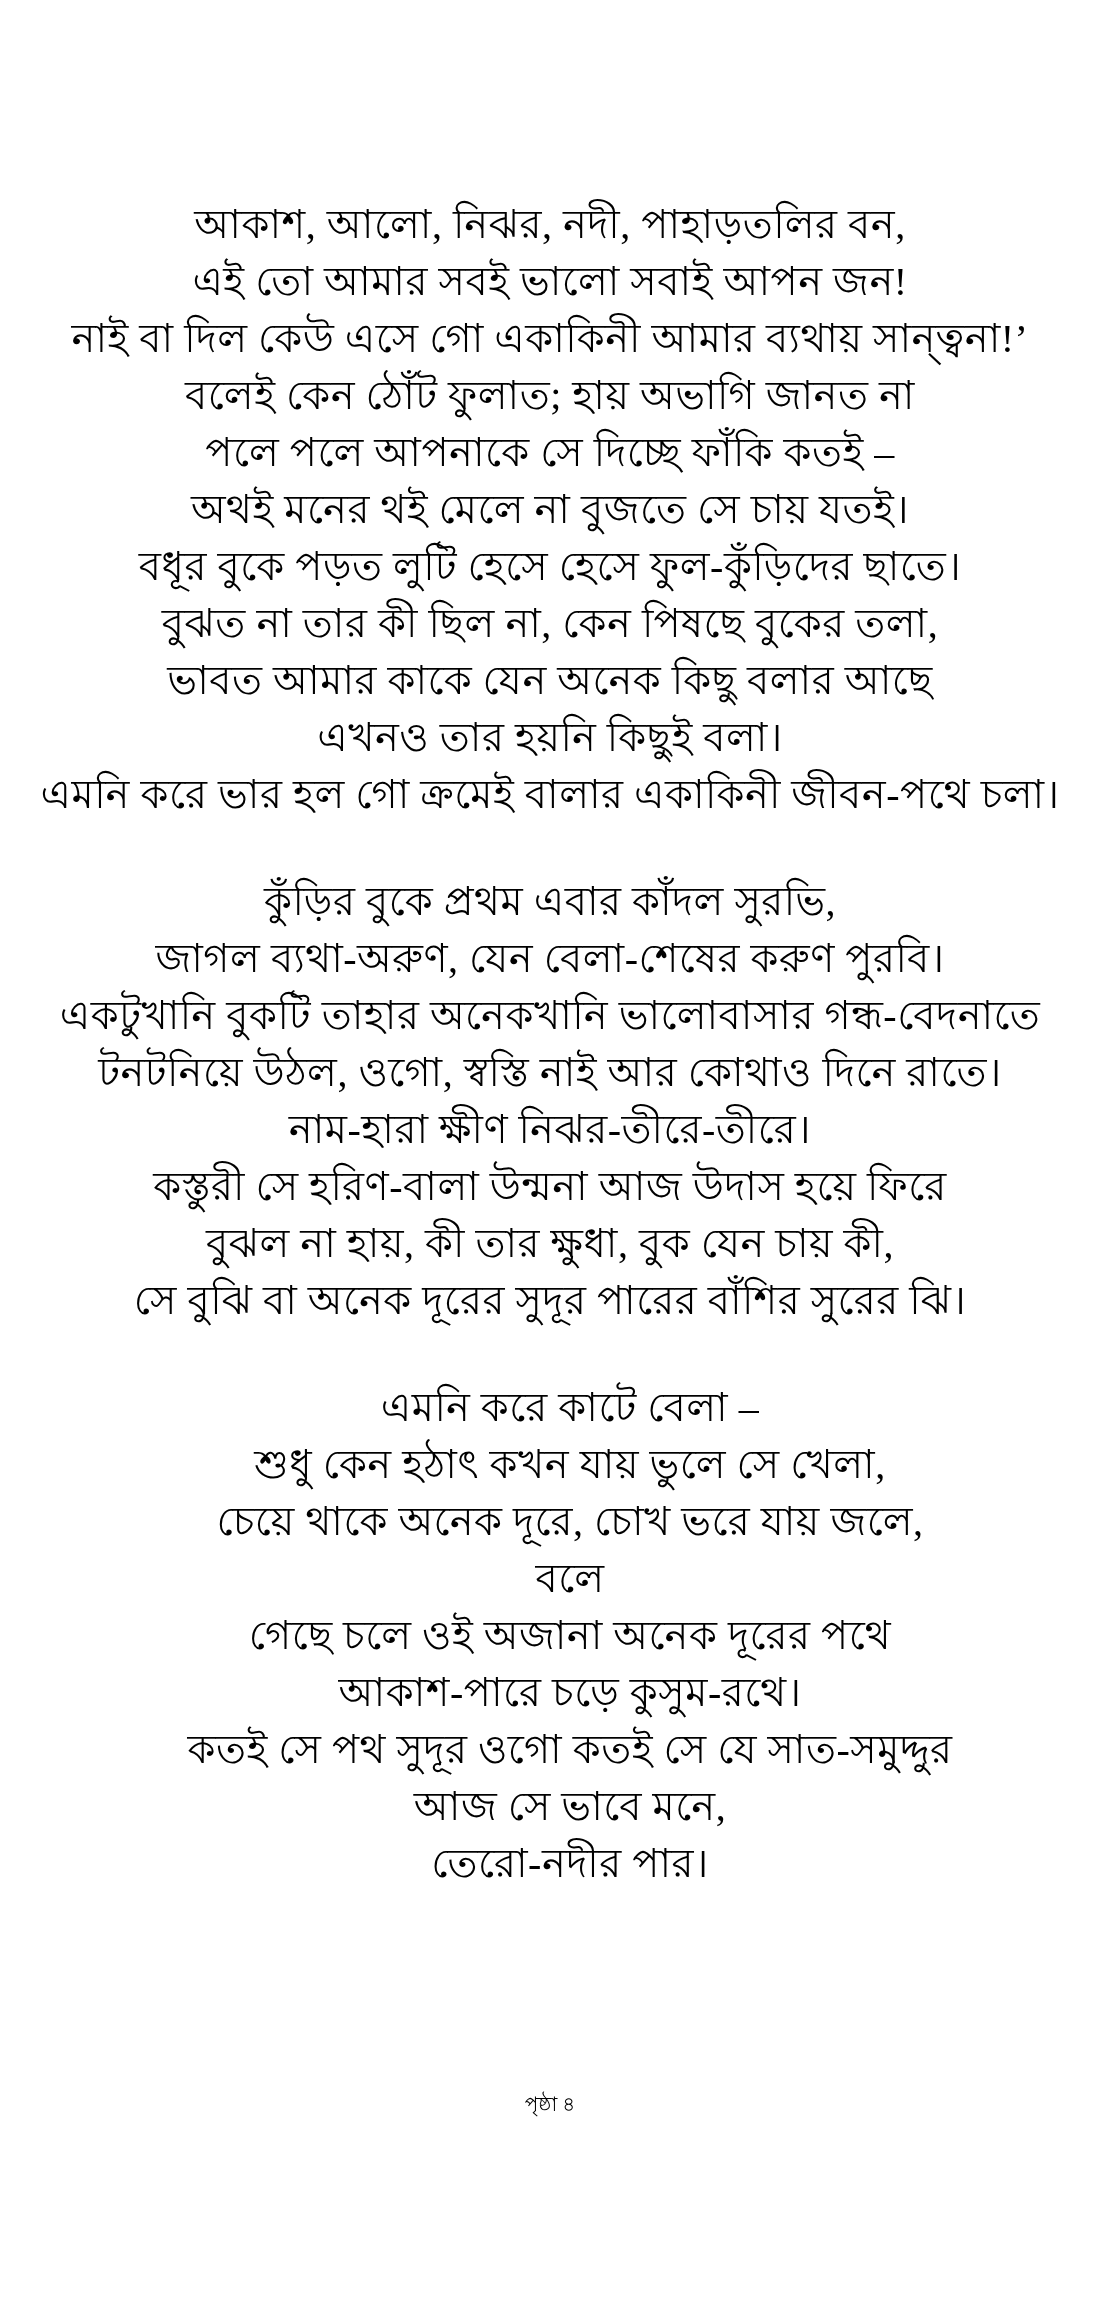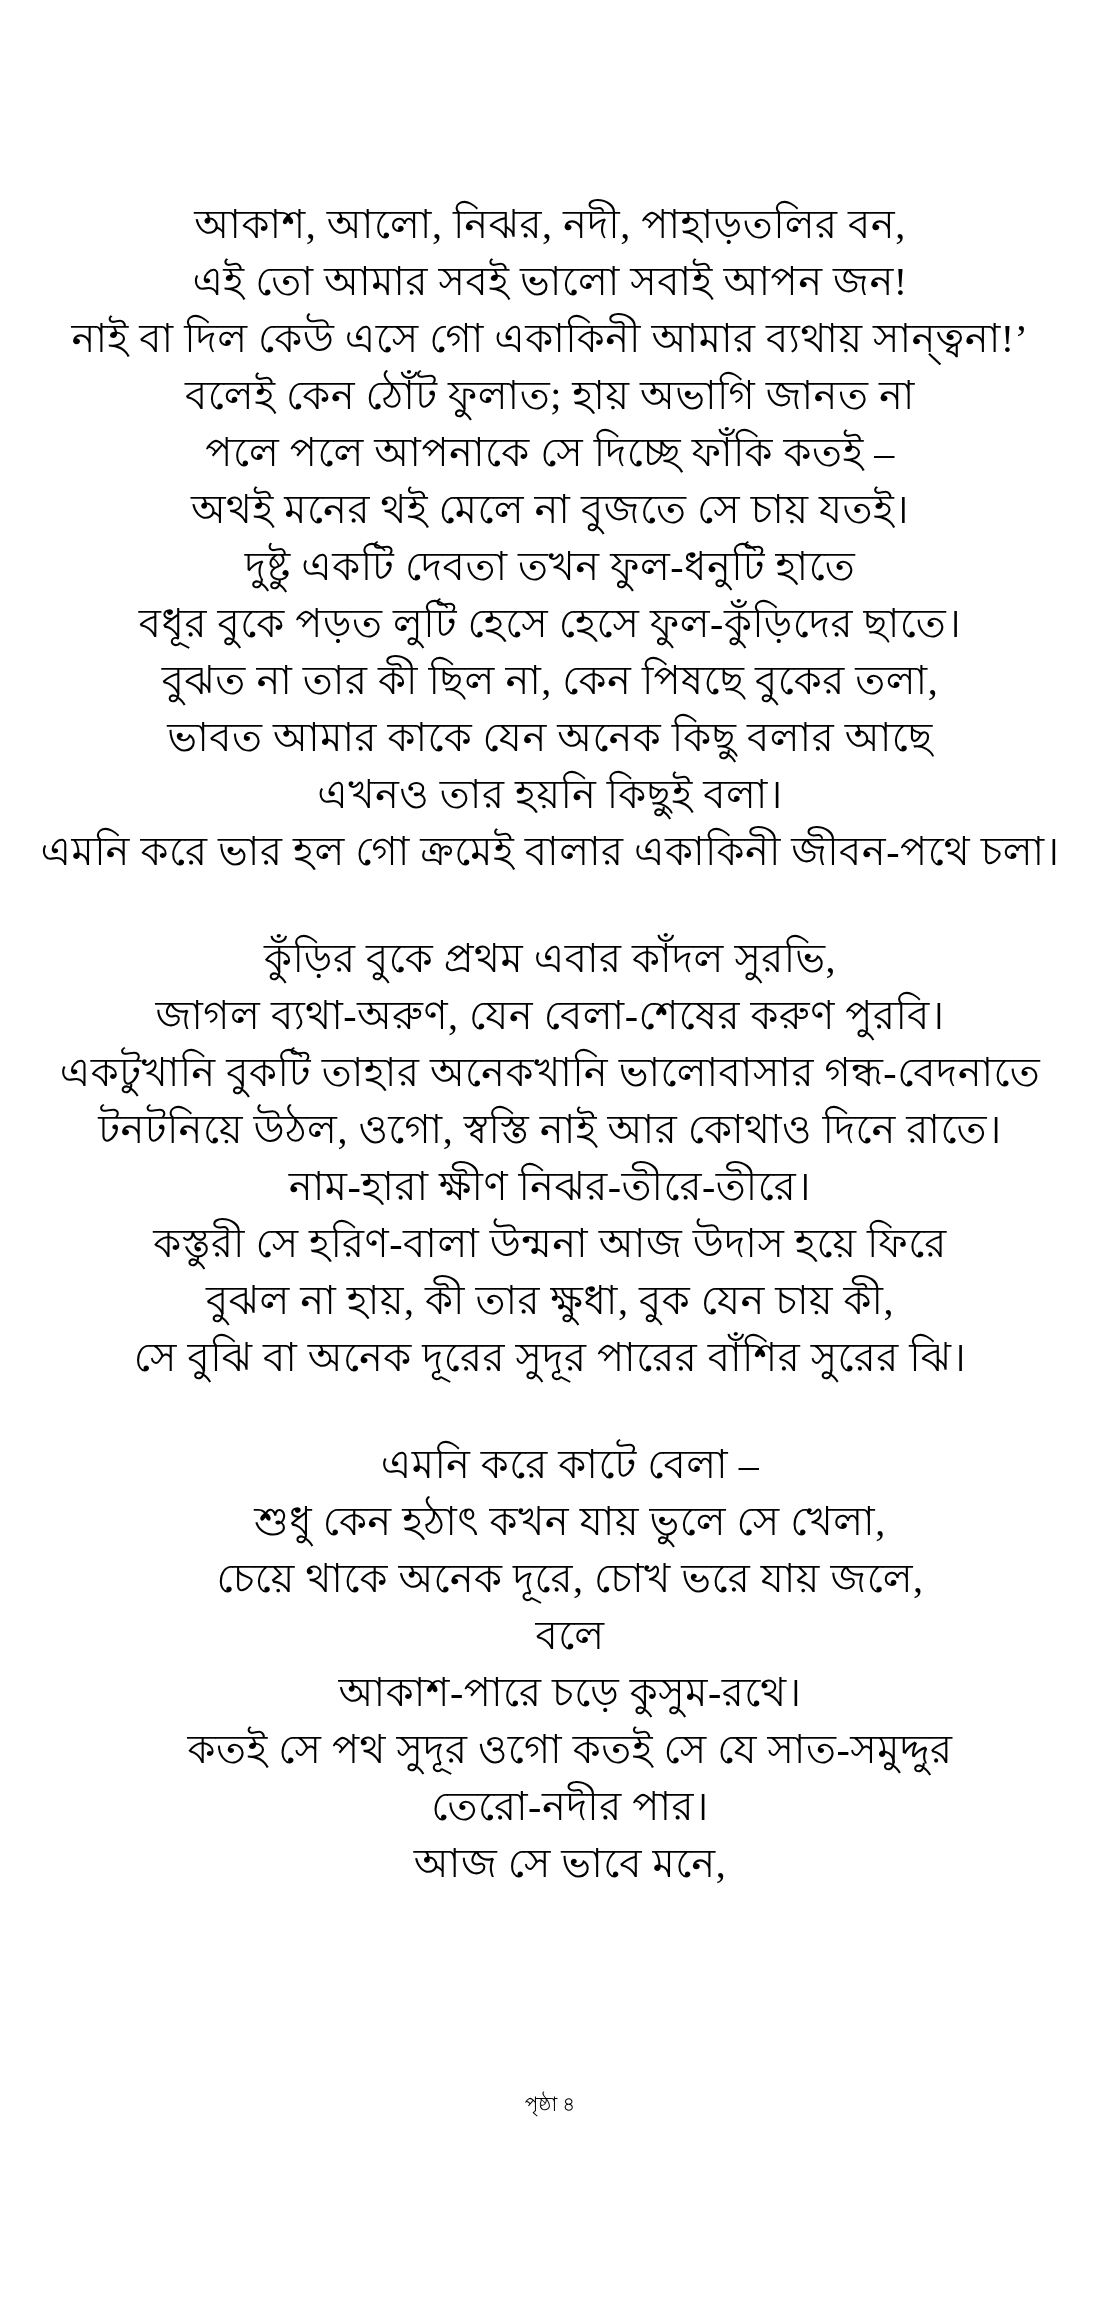--- a/index.html
+++ b/index.html
@@ -55,21 +55,20 @@
 
   <div class="poem">
 
     <div class="stanza">
       <div class="poem-line">আকাশ, আলো, নিঝর, নদী, পাহাড়তলির বন,</div>
       <div class="poem-line">এই তো আমার সবই ভালো সবাই আপন জন!</div>
       <div class="poem-line">নাই বা দিল কেউ এসে গো একাকিনী আমার ব্যথায় সান্ত্বনা!’</div>
       <div class="poem-line">বলেই কেন ঠোঁট ফুলাত; হায় অভাগি জানত না</div>
       <div class="poem-line">পলে পলে আপনাকে সে দিচ্ছে ফাঁকি কতই –</div>
       <div class="poem-line">অথই মনের থই মেলে না বুজতে সে চায় যতই।</div>
-      <div class="poem-line">দুষ্টু একটি দেবতা তখন ফুল-ধনুটি হাতে</div>
       <div class="poem-line">বধূর বুকে পড়ত লুটি হেসে হেসে ফুল-কুঁড়িদের ছাতে।</div>
       <div class="poem-line">বুঝত না তার কী ছিল না, কেন পিষছে বুকের তলা,</div>
       <div class="poem-line">ভাবত আমার কাকে যেন অনেক কিছু বলার আছে</div>
       <div class="poem-line">এখনও তার হয়নি কিছুই বলা।</div>
       <div class="poem-line">এমনি করে ভার হল গো ক্রমেই বালার একাকিনী জীবন-পথে চলা।</div>
     </div>
 
     <div class="stanza">
       <div class="poem-line">কুঁড়ির বুকে প্রথম এবার কাঁদল সুরভি,</div>
       <div class="poem-line">জাগল ব্যথা-অরুণ, যেন বেলা-শেষের করুণ পুরবি।</div>
@@ -79,23 +78,24 @@
       <div class="poem-line">কস্তুরী সে হরিণ-বালা উন্মনা আজ উদাস হয়ে ফিরে</div>
       <div class="poem-line">বুঝল না হায়, কী তার ক্ষুধা, বুক যেন চায় কী,</div>
       <div class="poem-line">সে বুঝি বা অনেক দূরের সুদূর পারের বাঁশির সুরের ঝি।</div>
     </div>
 
     <div class="stanza">
       <div class="poem-line">এমনি করে কাটে বেলা –</div>
       <div class="poem-line">শুধু কেন হঠাৎ কখন যায় ভুলে সে খেলা,</div>
       <div class="poem-line">চেয়ে থাকে অনেক দূরে, চোখ ভরে যায় জলে,</div>
       <div class="poem-line">বলে</div>
+      <div class="poem-line">গেছে চলে ওই অজানা অনেক দূরের পথে</div>
       <div class="poem-line">আকাশ-পারে চড়ে কুসুম-রথে।</div>
       <div class="poem-line">কতই সে পথ সুদূর ওগো কতই সে যে সাত-সমুদ্দুর</div>
+      <div class="poem-line">আজ সে ভাবে মনে,</div>
       <div class="poem-line">তেরো-নদীর পার।</div>
-      <div class="poem-line">আজ সে ভাবে মনে,</div>
     </div>
 
   </div>
 
   <div class="footer">পৃষ্ঠা ৪</div>
 
 </div>
 
 </body></html>

